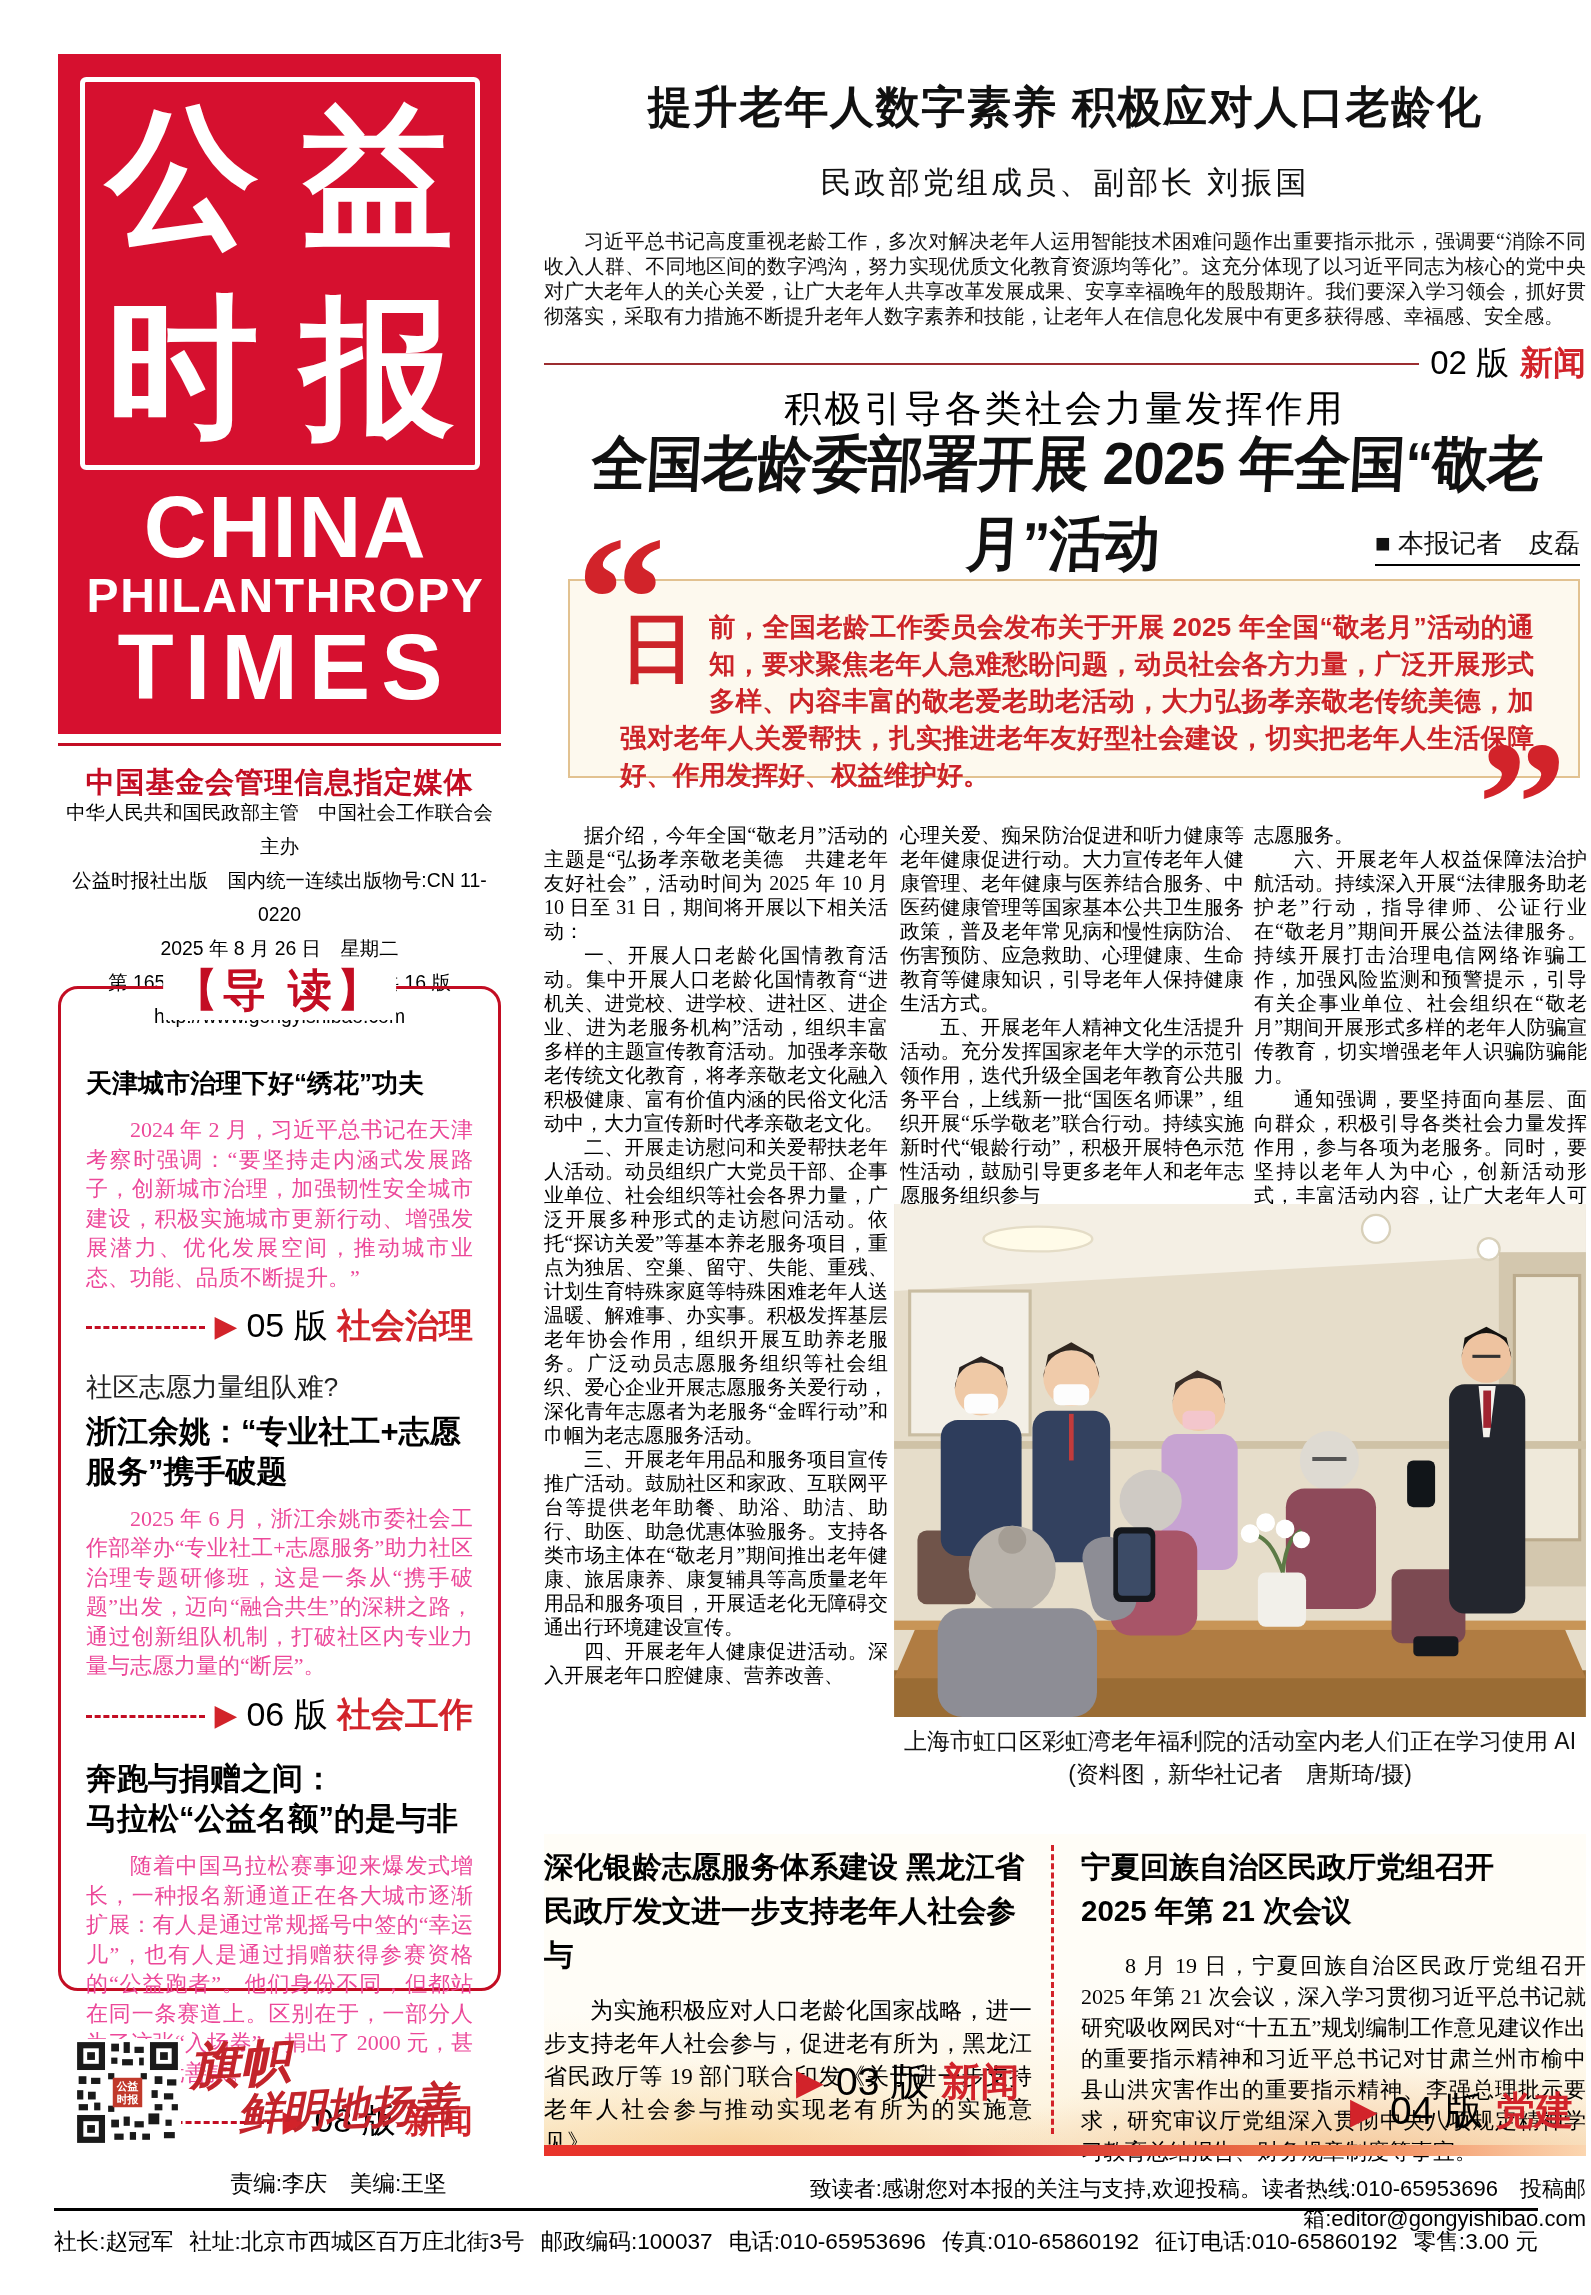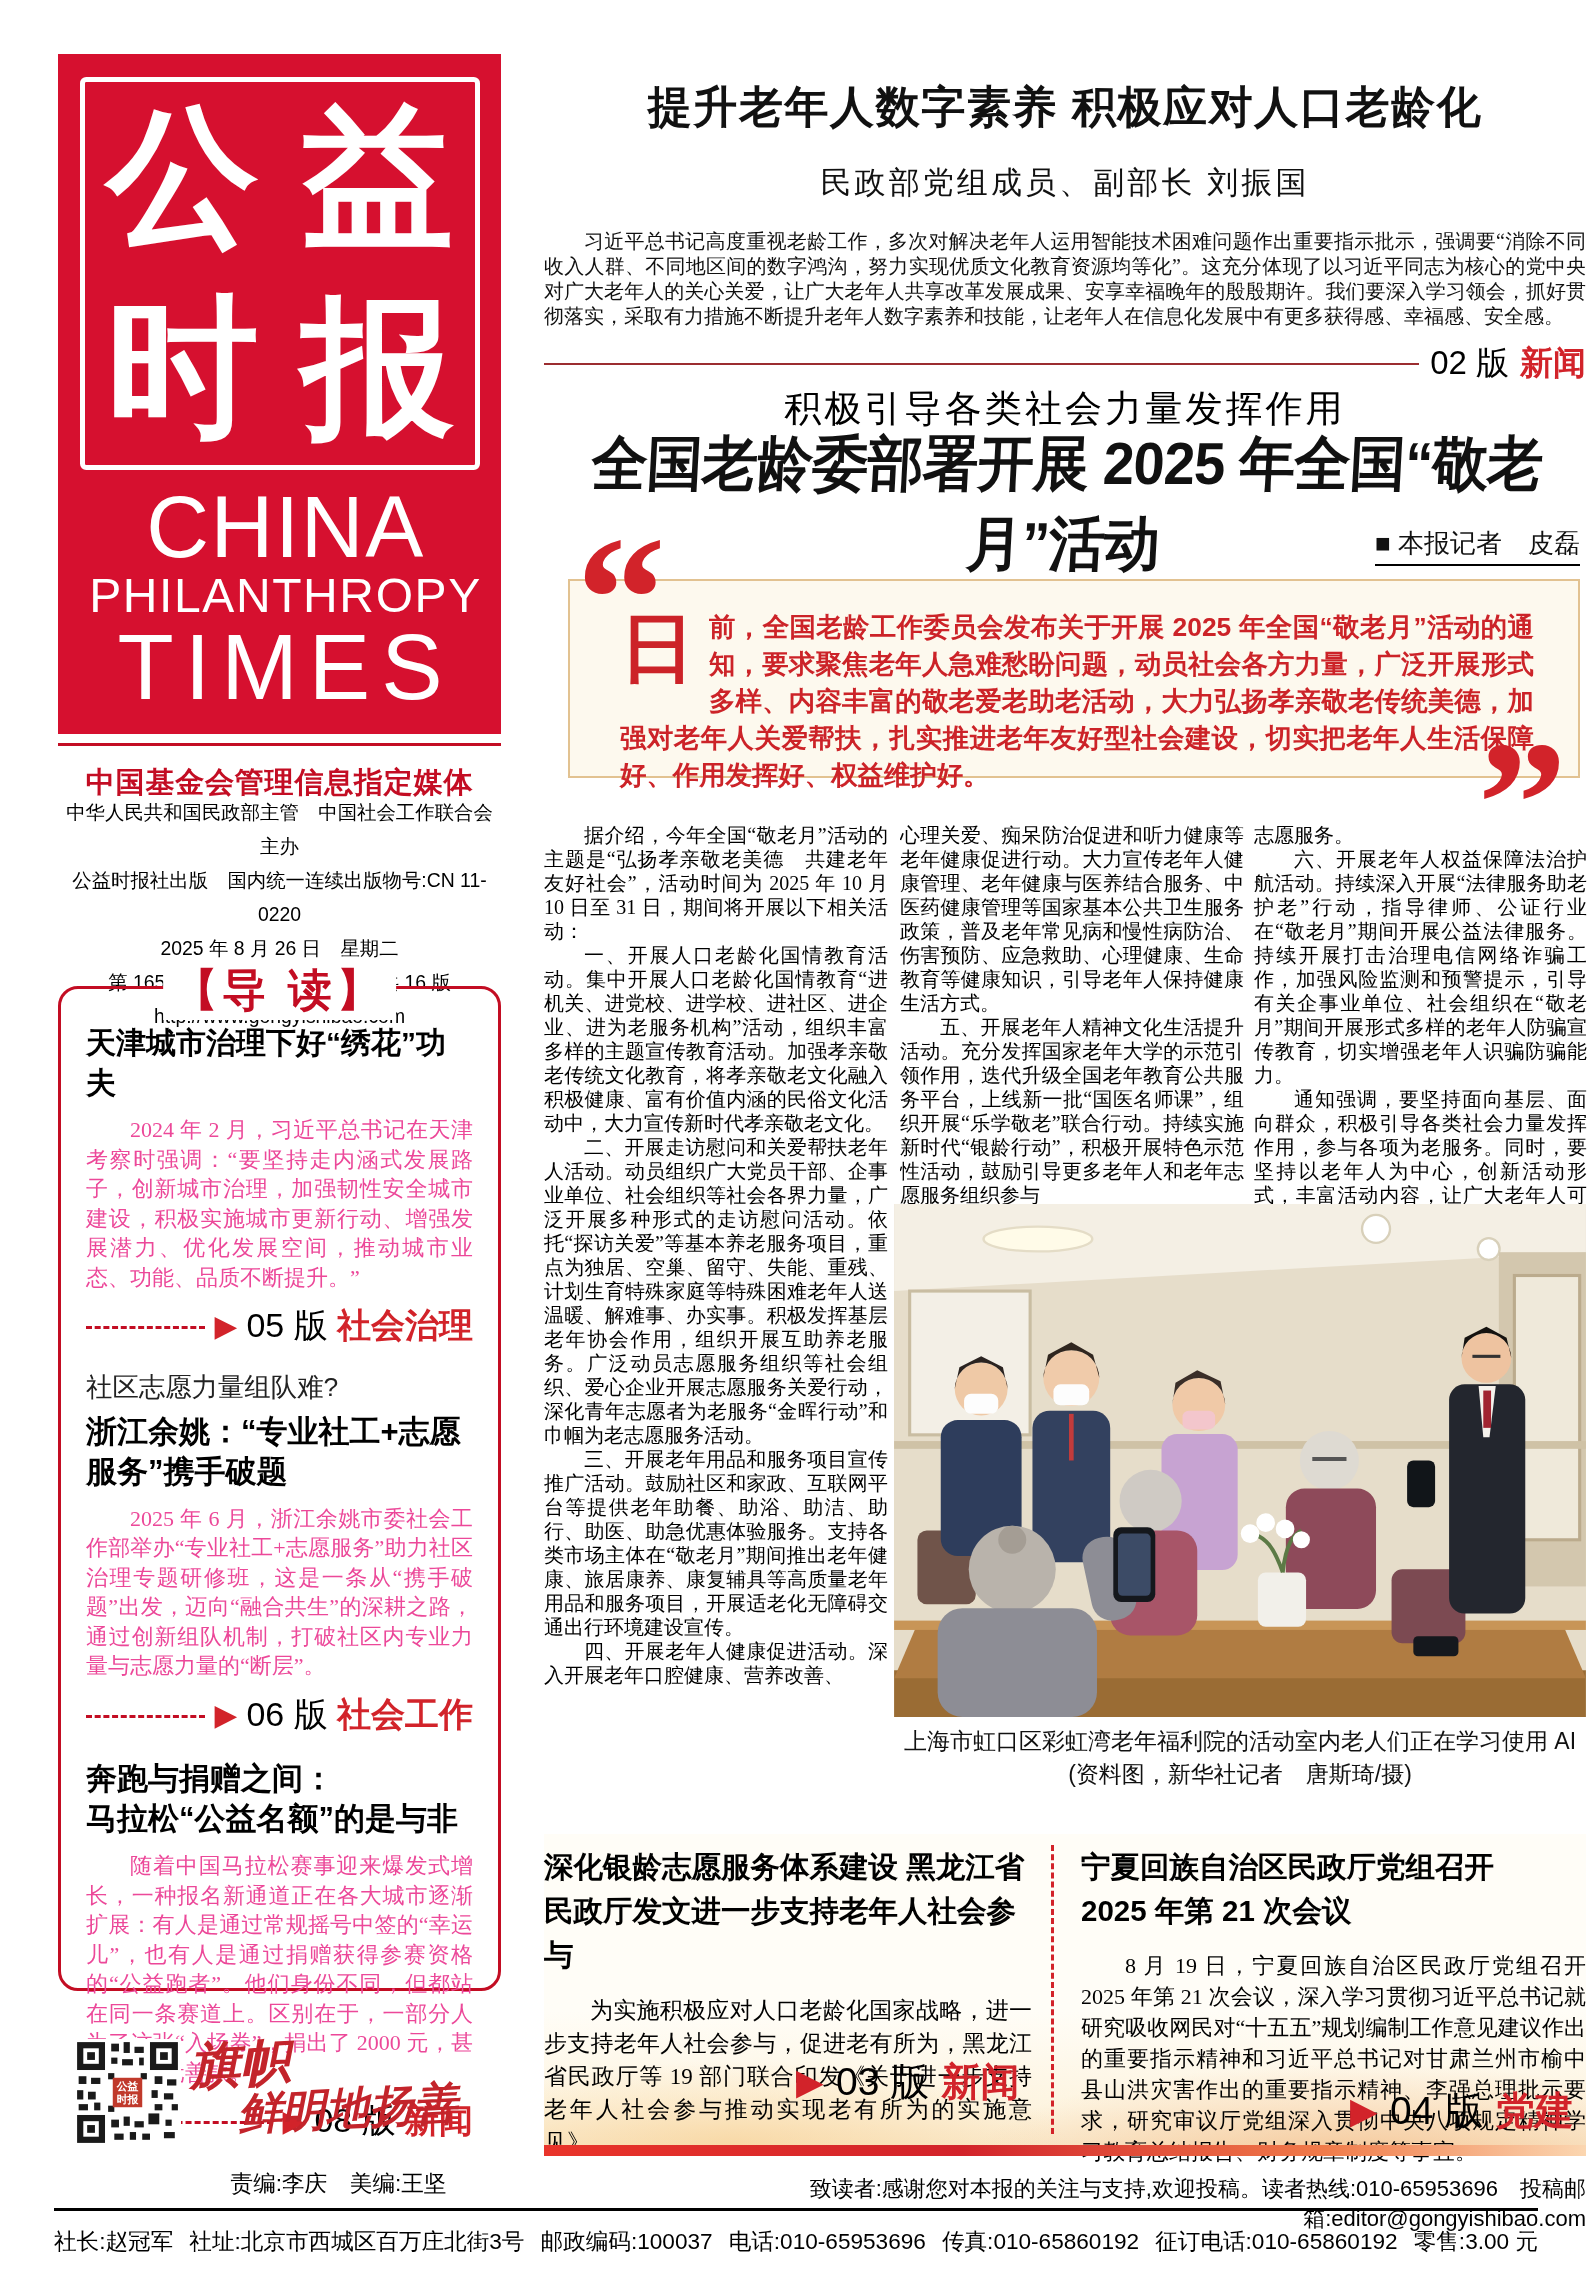--- a/index.html
+++ b/index.html
@@ -8,41 +8,41 @@
   .serif{font-family:"Liberation Serif","DejaVu Serif",serif;}
 
   
   .masthead{position:absolute;left:58px;top:54px;width:443px;height:680px;background:#d6102f;}
   .logo-box{position:absolute;left:22px;top:23px;width:400px;height:393px;border:5.4px solid #fff;
             border-radius:6.2px;display:grid;grid-template-columns:1fr 1fr;grid-template-rows:1fr 1fr;
             align-items:center;justify-items:center;box-sizing:border-box;}
   .logo-char{color:#fff;font-family:"Liberation Serif","DejaVu Serif",serif;font-weight:900;
              font-size:152px;line-height:1;}
   .mast-en{position:absolute;left:12px;right:0;top:429px;text-align:center;color:#fff;
-           font-weight:400;line-height:1.02;letter-spacing:1.6px;}
+           font-weight:700;line-height:1.02;letter-spacing:1.6px;}
   .mast-en .l1{font-size:87px;}
   .mast-en .l2{font-size:48px;}
   .mast-en .l3{font-size:92px;letter-spacing:11px;}
 
   .designation{position:absolute;left:58px;top:743px;width:443px;box-sizing:border-box;
                border-top:3.1px solid #c30d23;padding-top:17px;color:#c30d23;font-weight:bold;
                font-size:29px;text-align:center;letter-spacing:0.8px;}
   .pub-info{position:absolute;left:58px;top:795px;width:443px;text-align:center;
             font-size:19.4px;line-height:34px;color:#000;}
   .pub-info .url{text-decoration:none;color:#000;}
 
   
   .guide-box{position:absolute;left:58px;top:986px;width:443px;height:1005px;box-sizing:border-box;
              border:3.1px solid #c30d23;border-radius:20px;padding:34px 25px 0 25px;}
   .guide-header{position:absolute;top:-28px;left:50%;transform:translateX(-50%);background:#fff;
                 padding:0 11px;color:#c30d23;font-size:44px;font-weight:900;letter-spacing:4.7px;white-space:nowrap;}
   .g-item{margin-bottom:26.4px;}
   .g-kicker{font-size:26.4px;color:#222;margin-bottom:6.2px;}
   .g-title{font-size:31px;font-weight:900;line-height:40px;white-space:pre-line;color:#000;}
-  .g-title.small{font-size:30px;}
+  .g-title.small{font-size:26px;margin-top:40px;}
   .g-body{margin-top:12.4px;font-size:22px;line-height:29.5px;text-align:justify;color:#ec4899;}
   .g-body p{margin:0;text-indent:2em;}
   .g-link{display:flex;align-items:center;gap:9.3px;margin-top:15.6px;height:36px;cursor:pointer;}
   .g-dash{flex:1;border-top:3.1px dashed #c30d23;margin-top:3.1px;}
   .arrow{color:#d2232a;font-size:29.5px;line-height:1;}
   .g-page{font-size:34px;color:#000;}
   .g-section{font-size:34px;font-weight:900;color:#d2232a;}
 
   
   .qr{position:absolute;left:74px;top:2039px;width:107px;height:107px;cursor:pointer;}

